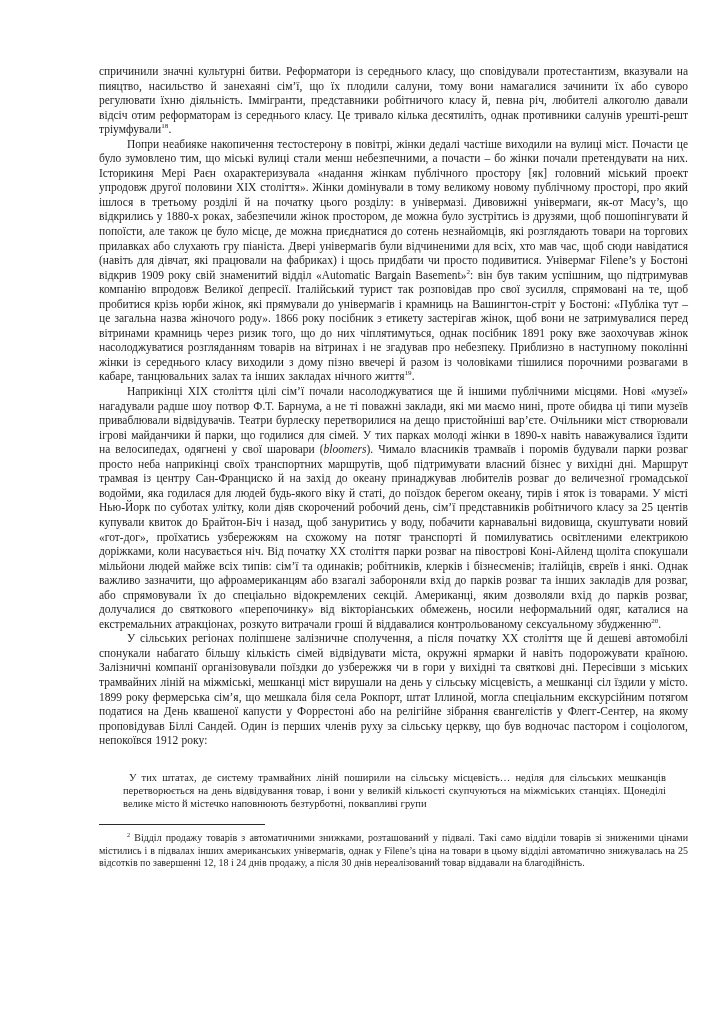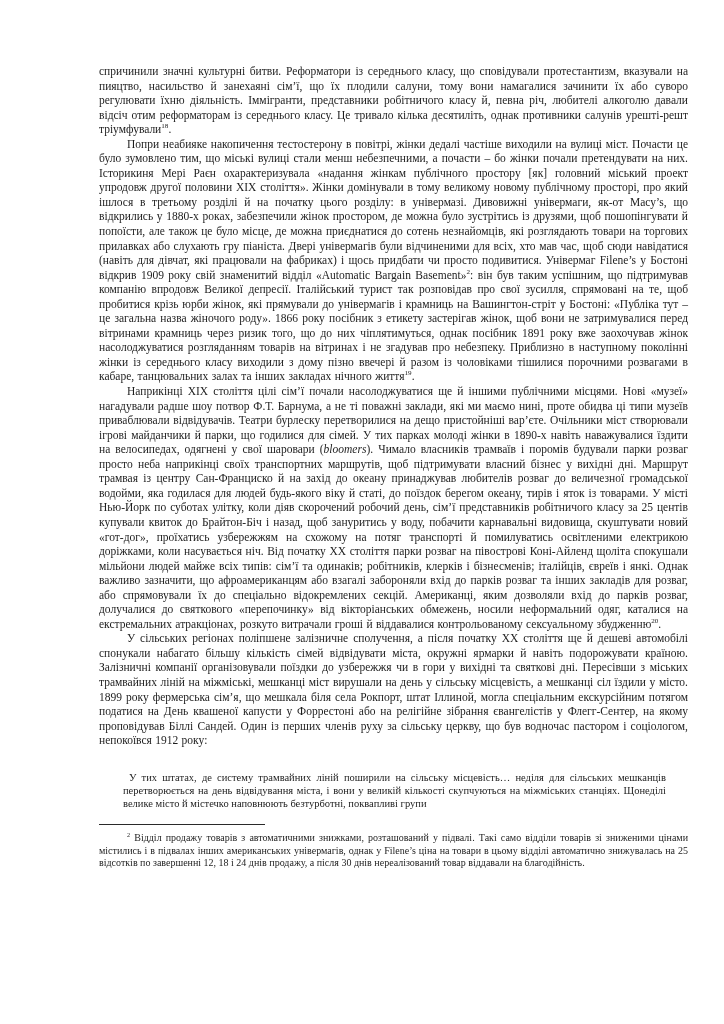--- a/index.html
+++ b/index.html
@@ -58,17 +58,17 @@
 </style>
 </head>
 <body>
 
 <div class="page">
   <div class="content">
       <p class="body noindent">спричинили значні культурні битви. Реформатори із середнього класу, що сповідували протестантизм, вказували на пияцтво, насильство й занехаяні сім’ї, що їх плодили салуни, тому вони намагалися зачинити їх або суворо регулювати їхню діяльність. Іммігранти, представники робітничого класу й, певна річ, любителі алкоголю давали відсіч отим реформаторам із середнього класу. Це тривало кілька десятиліть, однак противники салунів урешті-решт тріумфували<sup>18</sup>.</p>
       <p class="body">Попри неабияке накопичення тестостерону в повітрі, жінки дедалі частіше виходили на вулиці міст. Почасти це було зумовлено тим, що міські вулиці стали менш небезпечними, а почасти – бо жінки почали претендувати на них. Історикиня Мері Раєн охарактеризувала «надання жінкам публічного простору [як] головний міський проект упродовж другої половини XIX століття». Жінки домінували в тому великому новому публічному просторі, про який ішлося в третьому розділі й на початку цього розділу: в універмазі. Дивовижні універмаги, як-от Macy’s, що відкрились у 1880-х роках, забезпечили жінок простором, де можна було зустрітись із друзями, щоб пошопінгувати й попоїсти, але також це було місце, де можна приєднатися до сотень незнайомців, які розглядають товари на торгових прилавках або слухають гру піаніста. Двері універмагів були відчиненими для всіх, хто мав час, щоб сюди навідатися (навіть для дівчат, які працювали на фабриках) і щось придбати чи просто подивитися. Універмаг Filene’s у Бостоні відкрив 1909 року свій знаменитий відділ «Automatic Bargain Basement»<sup>2</sup>: він був таким успішним, що підтримував компанію впродовж Великої депресії. Італійський турист так розповідав про свої зусилля, спрямовані на те, щоб пробитися крізь юрби жінок, які прямували до універмагів і крамниць на Вашингтон-стріт у Бостоні: «Публіка тут – це загальна назва жіночого роду». 1866 року посібник з етикету застерігав жінок, щоб вони не затримувалися перед вітринами крамниць через ризик того, що до них чіплятимуться, однак посібник 1891 року вже заохочував жінок насолоджуватися розгляданням товарів на вітринах і не згадував про небезпеку. Приблизно в наступному поколінні жінки із середнього класу виходили з дому пізно ввечері й разом із чоловіками тішилися порочними розвагами в кабаре, танцювальних залах та інших закладах нічного життя<sup>19</sup>.</p>
       <p class="body">Наприкінці XIX століття цілі сім’ї почали насолоджуватися ще й іншими публічними місцями. Нові «музеї» нагадували радше шоу потвор Ф.Т. Барнума, а не ті поважні заклади, які ми маємо нині, проте обидва ці типи музеїв приваблювали відвідувачів. Театри бурлеску перетворилися на дещо пристойніші вар’єте. Очільники міст створювали ігрові майданчики й парки, що годилися для сімей. У тих парках молоді жінки в 1890-х навіть наважувалися їздити на велосипедах, одягнені у свої шаровари (<i>bloomers</i>). Чимало власників трамваїв і поромів будували парки розваг просто неба наприкінці своїх транспортних маршрутів, щоб підтримувати власний бізнес у вихідні дні. Маршрут трамвая із центру Сан-Франциско й на захід до океану принаджував любителів розваг до величезної громадської водойми, яка годилася для людей будь-якого віку й статі, до поїздок берегом океану, тирів і яток із товарами. У місті Нью-Йорк по суботах улітку, коли діяв скорочений робочий день, сім’ї представників робітничого класу за 25 центів купували квиток до Брайтон-Біч і назад, щоб зануритись у воду, побачити карнавальні видовища, скуштувати новий «гот-дог», проїхатись узбережжям на схожому на потяг транспорті й помилуватись освітленими електрикою доріжками, коли насувається ніч. Від початку XX століття парки розваг на півострові Коні-Айленд щоліта спокушали мільйони людей майже всіх типів: сім’ї та одинаків; робітників, клерків і бізнесменів; італійців, євреїв і янкі. Однак важливо зазначити, що афроамериканцям або взагалі забороняли вхід до парків розваг та інших закладів для розваг, або спрямовували їх до спеціально відокремлених секцій. Американці, яким дозволяли вхід до парків розваг, долучалися до святкового «перепочинку» від вікторіанських обмежень, носили неформальний одяг, каталися на екстремальних атракціонах, розкуто витрачали гроші й віддавалися контрольованому сексуальному збудженню<sup>20</sup>.</p>
       <p class="body">У сільських регіонах поліпшене залізничне сполучення, а після початку XX століття ще й дешеві автомобілі спонукали набагато більшу кількість сімей відвідувати міста, окружні ярмарки й навіть подорожувати країною. Залізничні компанії організовували поїздки до узбережжя чи в гори у вихідні та святкові дні. Пересівши з міських трамвайних ліній на міжміські, мешканці міст вирушали на день у сільську місцевість, а мешканці сіл їздили у місто. 1899 року фермерська сім’я, що мешкала біля села Рокпорт, штат Іллиной, могла спеціальним екскурсійним потягом податися на День квашеної капусти у Форрестоні або на релігійне зібрання євангелістів у Флегг-Сентер, на якому проповідував Біллі Сандей. Один із перших членів руху за сільську церкву, що був водночас пастором і соціологом, непокоївся 1912 року:</p>
-      <p class="quote">У тих штатах, де систему трамвайних ліній поширили на сільську місцевість… неділя для сільських мешканців перетворюється на день відвідування міста, і вони у великій кількості скупчуються на міжміських станціях. Щонеділі велике місто й містечко наповнюють безтурботні, поквапливі групи</p>
+      <p class="quote">У тих штатах, де систему трамвайних ліній поширили на сільську місцевість… неділя для сільських мешканців перетворюється на день відвідування товар, і вони у великій кількості скупчуються на міжміських станціях. Щонеділі велике місто й містечко наповнюють безтурботні, поквапливі групи</p>
       <div class="fnrule"></div>
       <p class="footnote"><sup>2</sup> Відділ продажу товарів з автоматичними знижками, розташований у підвалі. Такі само відділи товарів зі зниженими цінами містились і в підвалах інших американських універмагів, однак у Filene’s ціна на товари в цьому відділі автоматично знижувалась на 25 відсотків по завершенні 12, 18 і 24 днів продажу, а після 30 днів нереалізований товар віддавали на благодійність.</p>
     </div>
 </div>
 
 </body></html>

